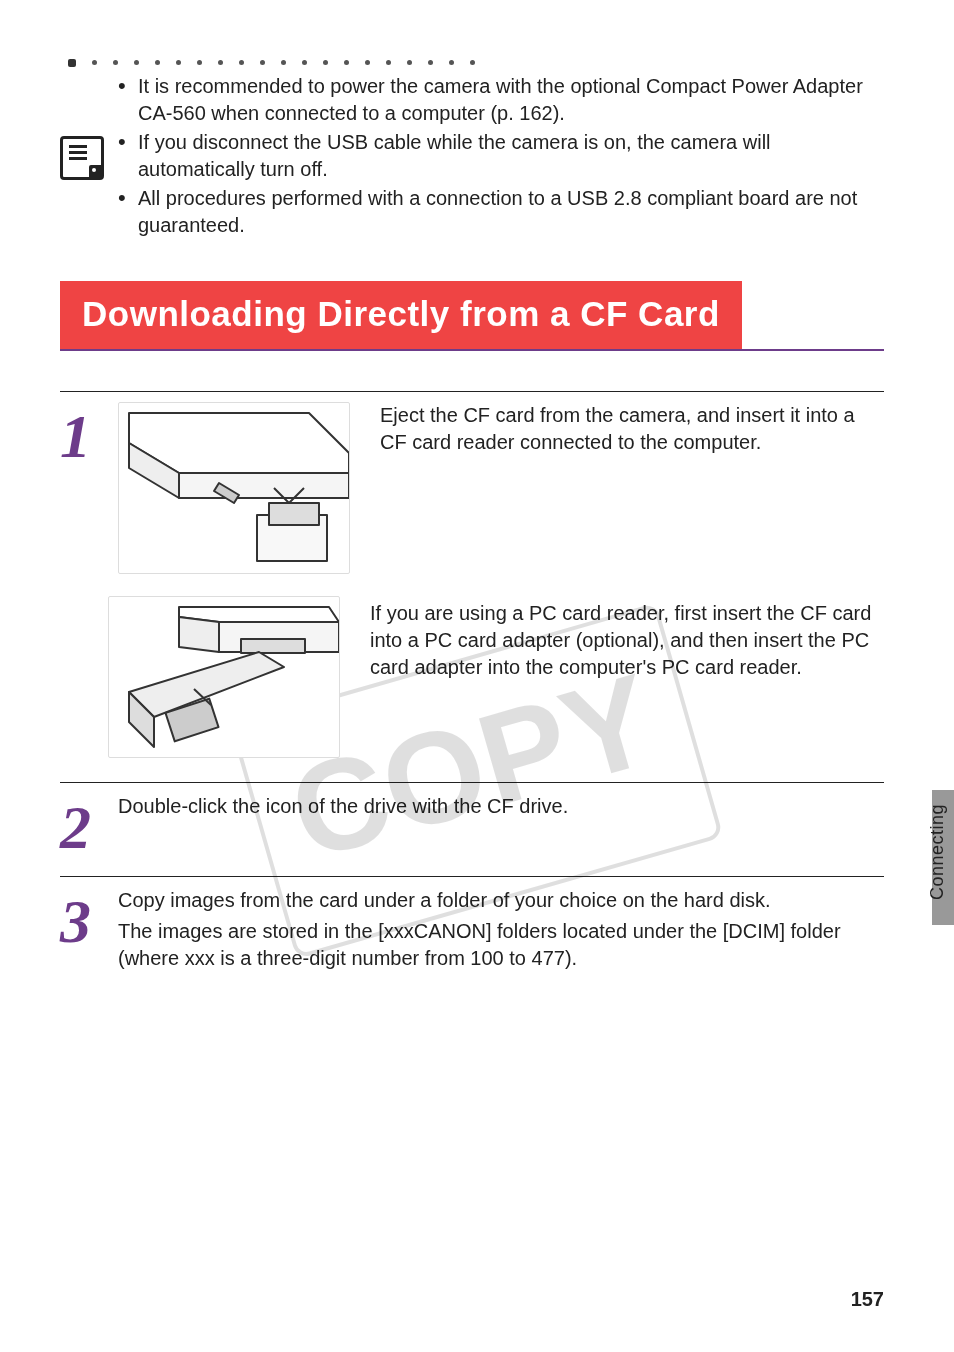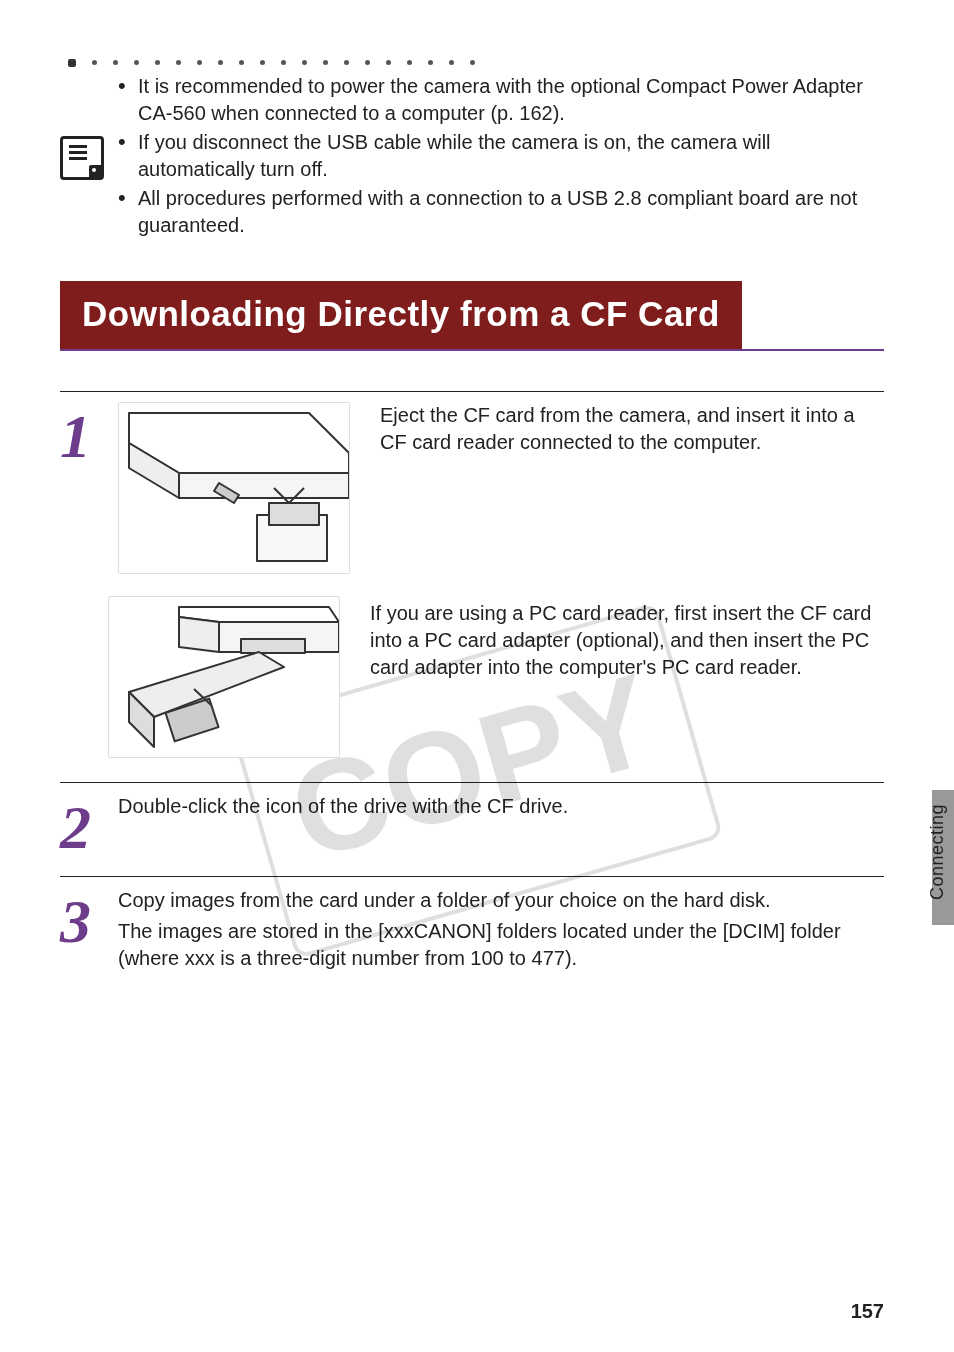--- a/index.html
+++ b/index.html
@@ -101,21 +101,21 @@
     position: absolute;
     left: 0;
     top: 0;
     font-size: 22px;
     line-height: 1.2;
   }
 
   
   .section-heading {
     display: inline-block;
-    background: #7f1d1d;
+    background: #ef4444;
     color: #fff;
     font-weight: 700;
     font-size: 35px;
     padding: 10px 22px 12px 22px;
     letter-spacing: 0.5px;
   }
   .section-rule {
     border: 0;
     border-top: 2px solid #6d3c8a;
     margin: 0 0 40px 0;
@@ -197,21 +197,21 @@
     top: 804px;
     transform: rotate(-90deg);
     transform-origin: right top;
     font-size: 18px;
     letter-spacing: 0.5px;
   }
 
   .page-number {
     position: absolute;
     right: 70px;
-    bottom: 28px;
+    bottom: 40px;
     font-weight: 700;
     font-size: 20px;
   }
 
   .watermark {
     position: absolute;
     left: 50%;
     top: 58%;
     transform: translate(-50%, -50%) rotate(-8deg);
     opacity: 0.12;

